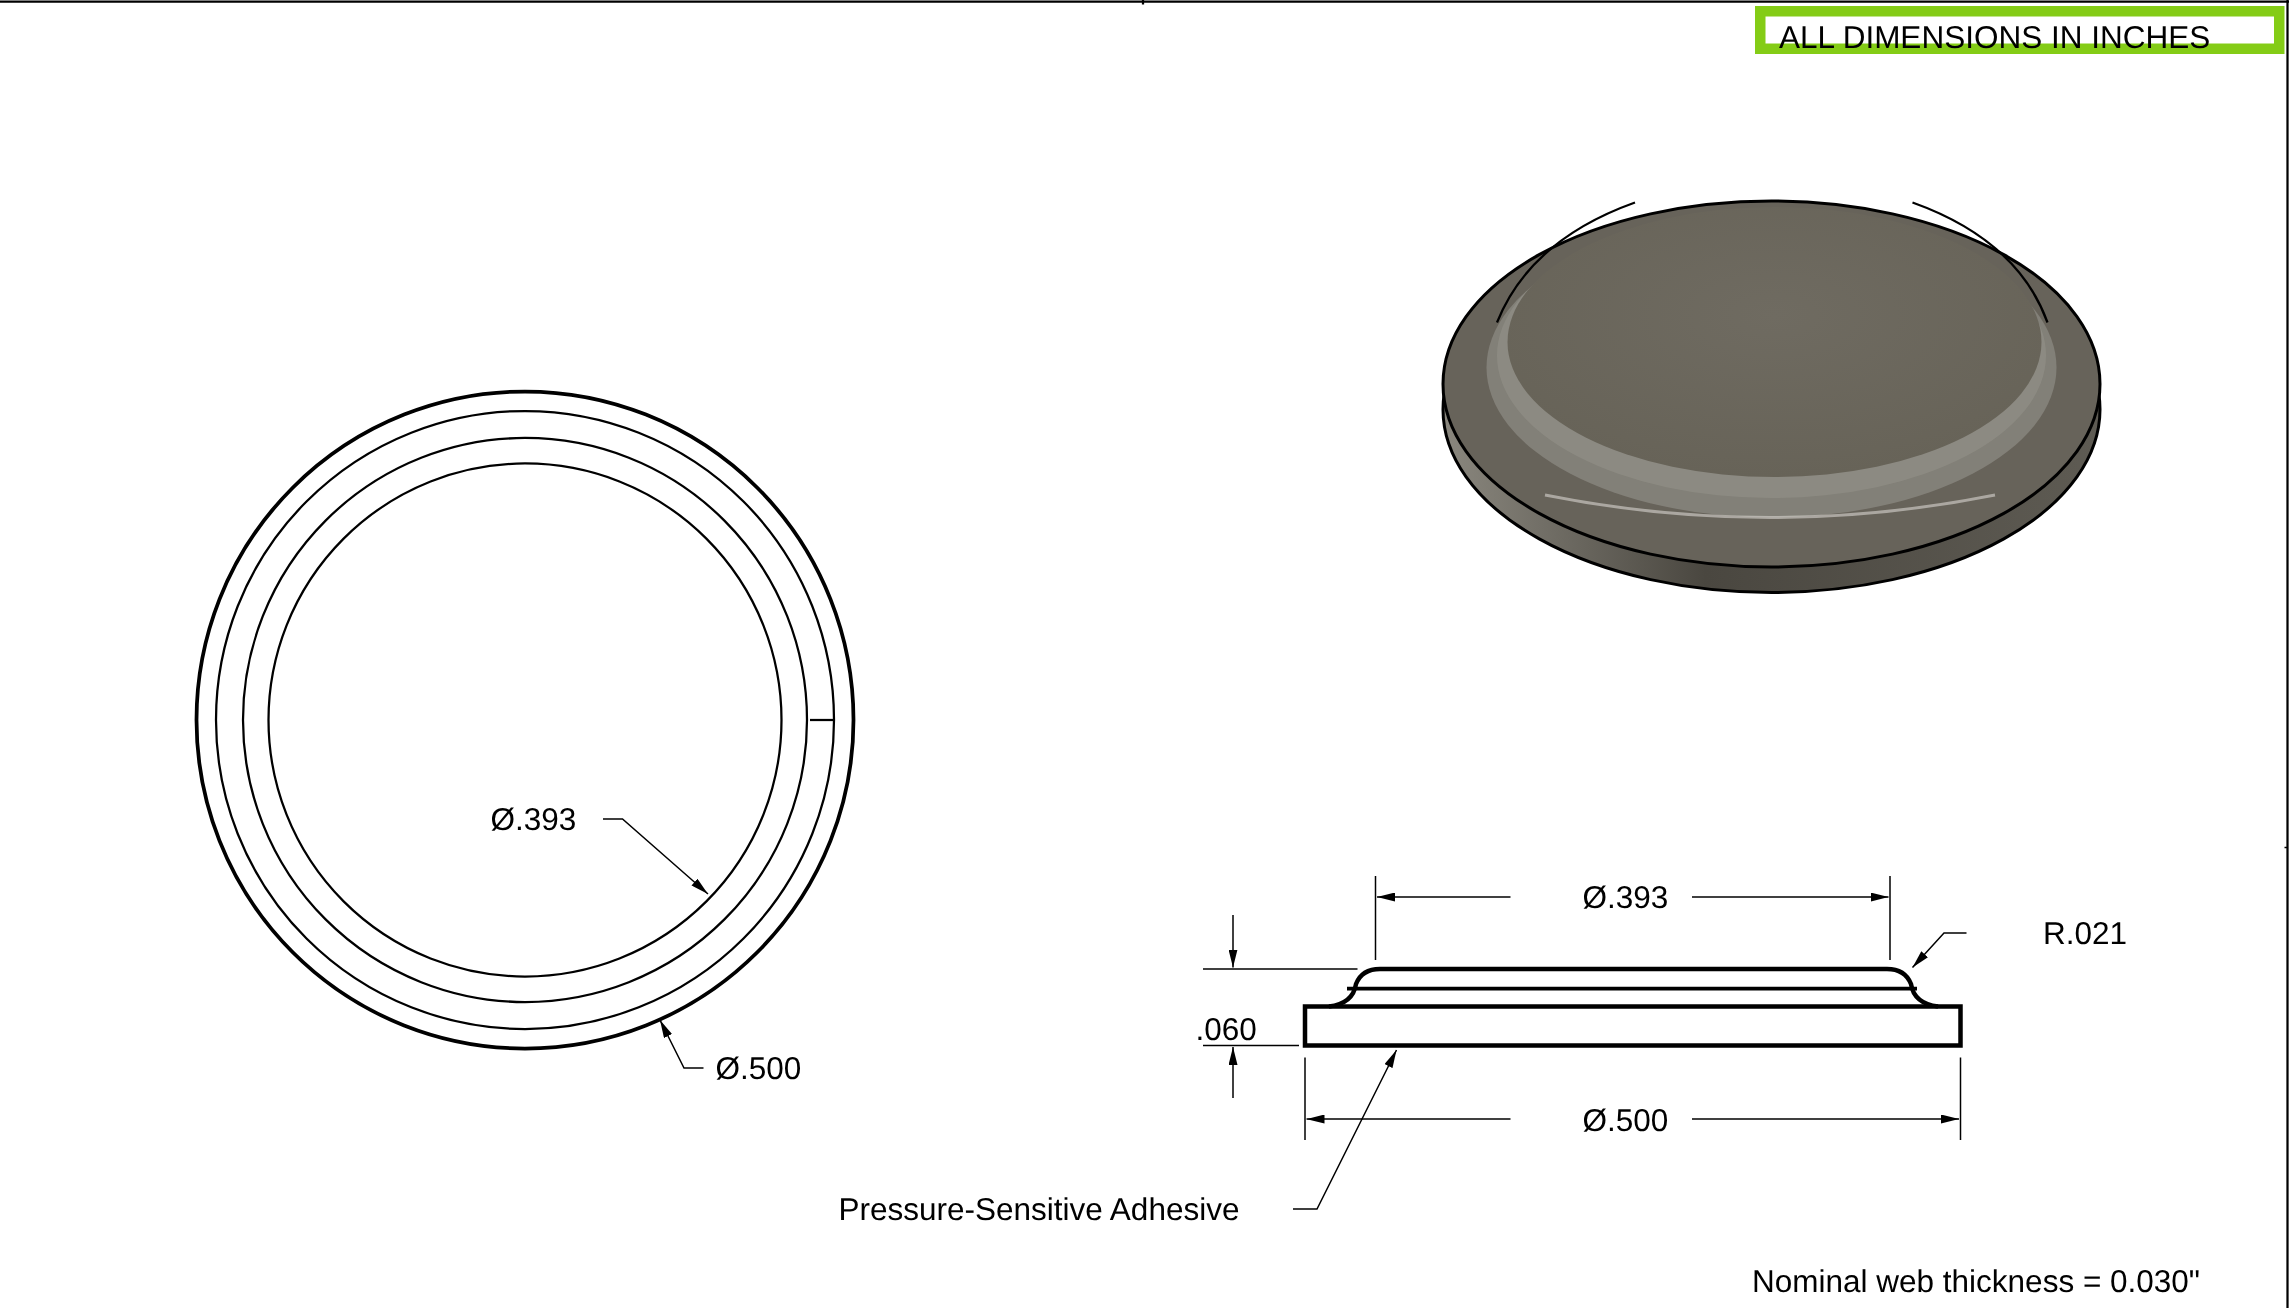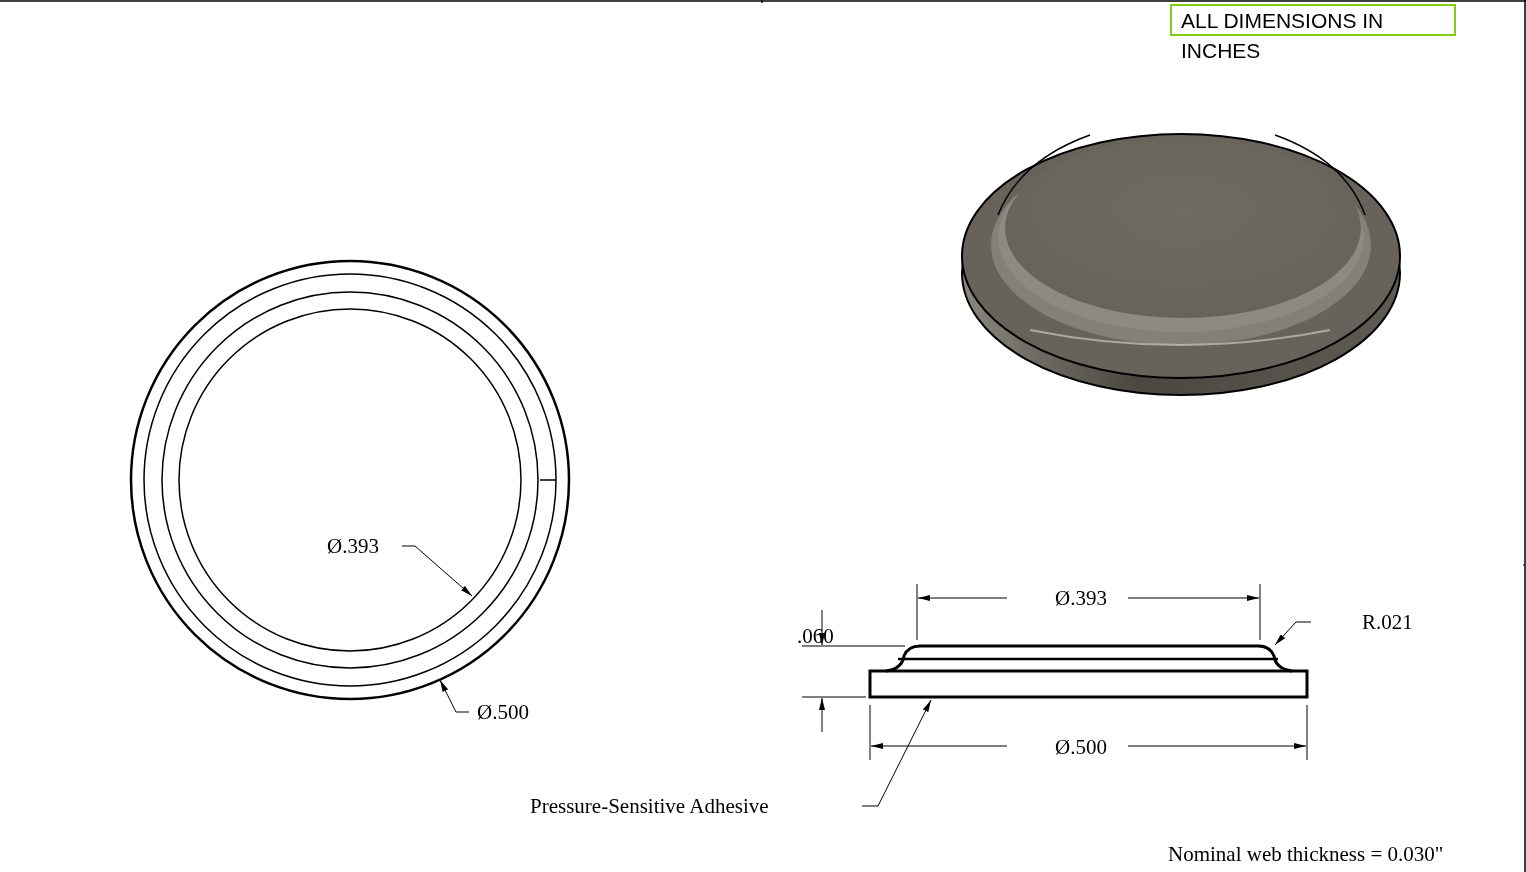--- a/index.html
+++ b/index.html
@@ -1,19 +1,19 @@
 <!DOCTYPE html>
 <html><head>
 <meta charset="utf-8">
 <style>
   html,body{margin:0;padding:0;background:#fff;}
   body{width:1526px;height:872px;position:relative;overflow:hidden;font-family:"Liberation Sans",sans-serif;color:#000;}
   svg{position:absolute;left:0;top:0;}
-  .lbl{position:absolute;font-size:21px;line-height:1;white-space:nowrap;font-family:Liberation Serif, serif;}
-  .note-box{position:absolute;left:1170px;top:4px;width:286px;height:32px;border:2px solid #84cc16;box-sizing:border-box;font-size:21px;line-height:30px;padding-left:9px;}
+  .lbl{position:absolute;font-size:21px;line-height:1;white-space:nowrap;}
+  .note-box{position:absolute;left:1170px;top:4px;width:353px;height:32px;border:7px solid #84cc16;box-sizing:border-box;font-size:21px;line-height:30px;padding-left:9px;}
 </style>
 </head>
 <body>
 
 <svg width="1526" height="872" viewBox="0 0 1526 872">
   <defs>
     <marker id="arr" viewBox="0 0 12 6" refX="12" refY="3" markerWidth="12" markerHeight="6" orient="auto-start-reverse" markerUnits="userSpaceOnUse">
       <path d="M0,0 L12,3 L0,6 z" fill="#000"></path>
     </marker>
     <radialGradient id="topg" cx="50%" cy="40%" r="60%">
@@ -83,17 +83,17 @@
   </g>
 </svg>
 
 <div class="note-box">ALL DIMENSIONS IN INCHES</div>
 
 <div class="lbl" style="left:327px;top:536px;">Ø.393</div>
 <div class="lbl" style="left:477px;top:702px;">Ø.500</div>
 
 <div class="lbl" style="left:1055px;top:588px;">Ø.393</div>
 <div class="lbl" style="left:1055px;top:737px;">Ø.500</div>
-<div class="lbl" style="left:797px;top:626px;">.060</div>
+<div class="lbl" style="left:797px;top:676px;">.060</div>
 <div class="lbl" style="left:1318px;top:612px;margin-left:44px;">R.021</div>
-<div class="lbl" style="left:530px;top:796px;">Pressure-Sensitive Adhesive</div>
+<div class="lbl" style="left:559px;top:796px;">Pressure-Sensitive Adhesive</div>
 
 <div class="lbl" style="left:1168px;top:844px;">Nominal web thickness = 0.030"</div>
 
 </body></html>

